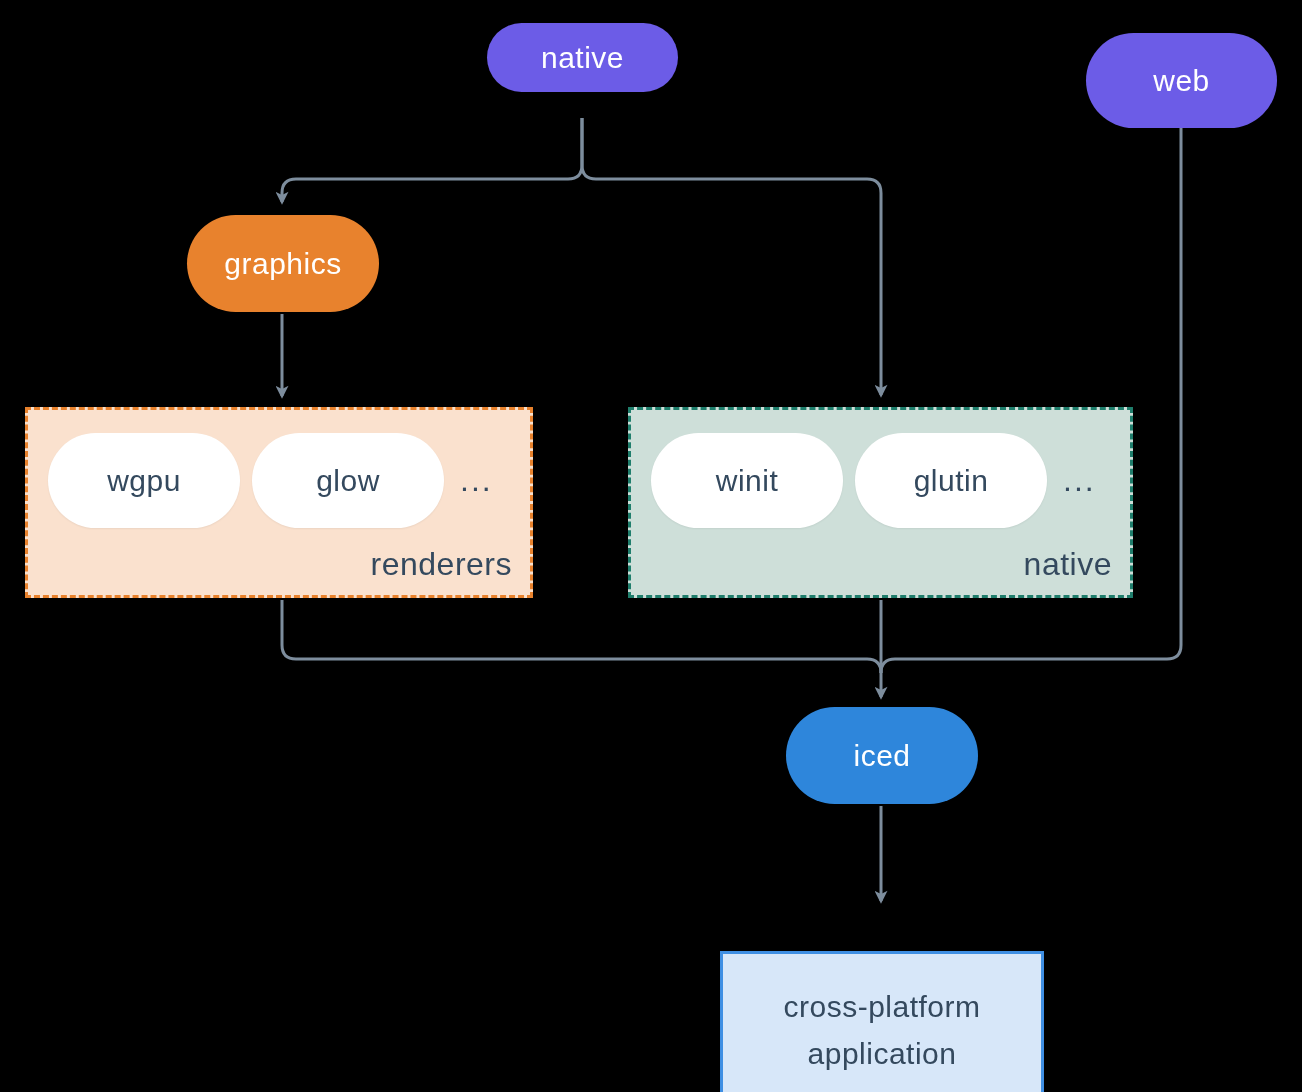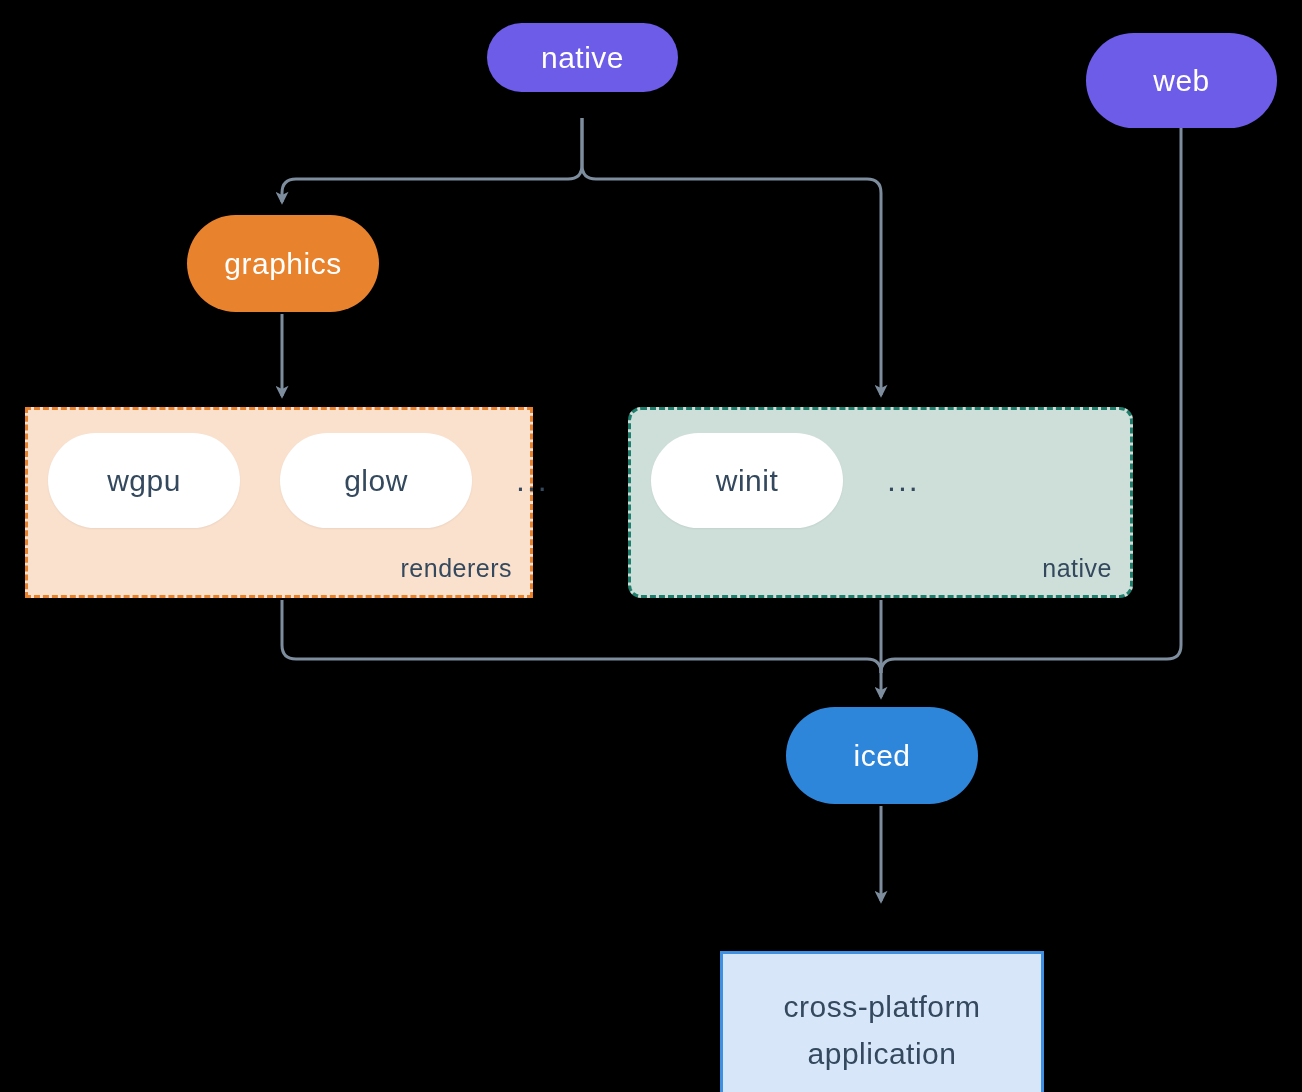--- a/index.html
+++ b/index.html
@@ -16,30 +16,30 @@
   }
   .node.purple{background:var(--purple);}
   .node.orange{background:var(--orange);}
   .node.blue{background:var(--blue);}
   .group{
     position:absolute;z-index:2;box-sizing:border-box;
     display:flex;align-items:flex-start;
   }
   .group.renderers{background:var(--peachFill);border:3px dashed var(--orange);}
   .group.shells{background:var(--greenFill);border:3px dashed var(--teal);}
-  .group .pillrow{display:flex;align-items:center;gap:40px;margin:23px 0 0 20px;}
+  .group .pillrow{display:flex;align-items:center;gap:12px;margin:23px 0 0 20px;}
   .whitepill{
     width:192px;height:95px;border-radius:999px;background:#fff;
     display:flex;align-items:center;justify-content:center;
     color:var(--ink);font-size:30px;letter-spacing:.5px;
     box-shadow:0 1px 2px rgba(0,0,0,.06);
   }
   .more{color:var(--ink);font-size:32px;letter-spacing:2px;margin-left:4px;}
   .grouplabel{
-    position:absolute;right:18px;bottom:12px;color:var(--ink);font-size:25px;letter-spacing:.5px;
+    position:absolute;right:18px;bottom:12px;color:var(--ink);font-size:32px;letter-spacing:.5px;
   }
   .appbox{
     position:absolute;z-index:2;box-sizing:border-box;
     background:var(--appFill);border:3px solid var(--appBorder);
     display:flex;align-items:center;justify-content:center;text-align:center;
     color:var(--ink);font-size:30px;line-height:47px;letter-spacing:.5px;
     padding:10px 30px;
     margin-top:40px;
   }
 </style>
@@ -83,24 +83,27 @@
         <span>wgpu</span>
       </div>
       <div class="whitepill">
         <span>glow</span>
       </div>
       <span class="more">...</span>
     </div>
     <span class="grouplabel">renderers</span>
   </div>
 
-  <div class="group shells" style="left:628px;top:407px;width:505px;height:191px;border-radius:13px;">
+  <div class="group shells" style="left:628px;top:407px;width:505px;height:191px;">
     <div class="pillrow">
       <div class="whitepill">
         <span>winit</span>
+      </div>
+      <div class="whitepill">
+        <span>glutin</span>
       </div>
       <span class="more">...</span>
     </div>
     <span class="grouplabel">native</span>
   </div>
 
   <div class="node blue" style="left:786px;top:707px;width:192px;height:97px;justify-content:center;">
     <span>iced</span>
   </div>
 

